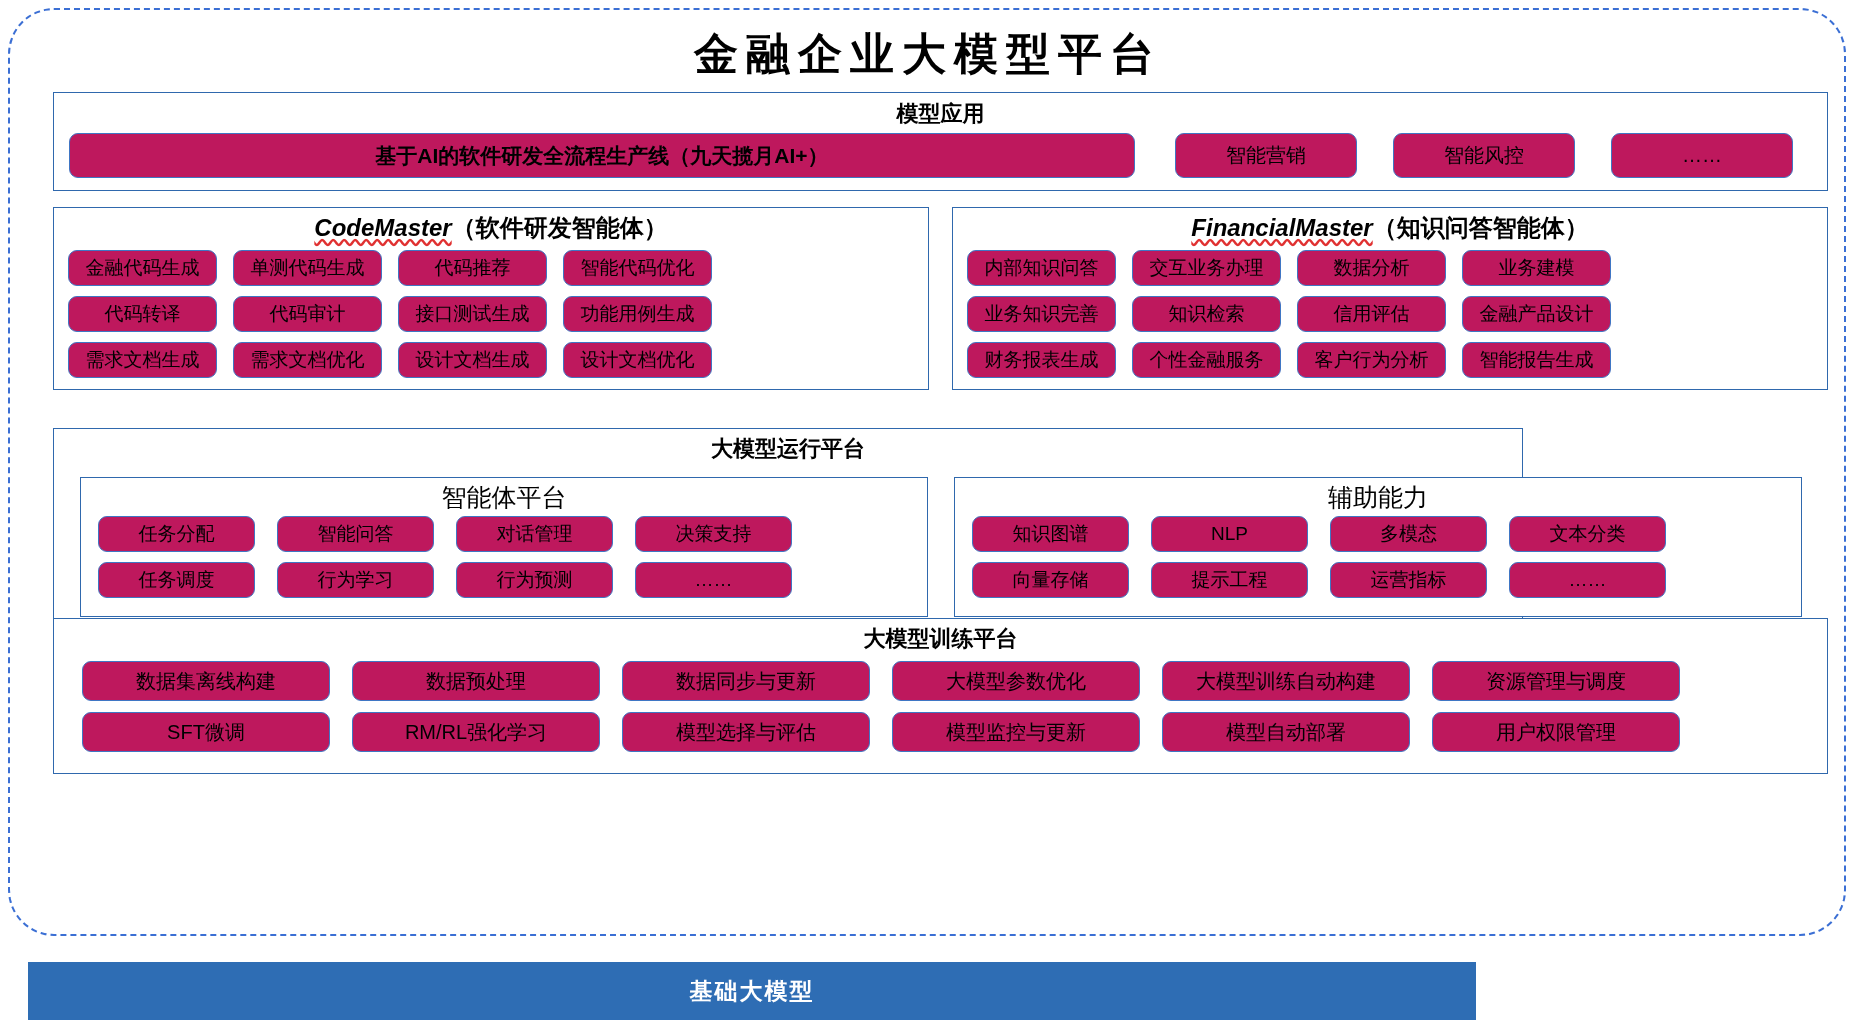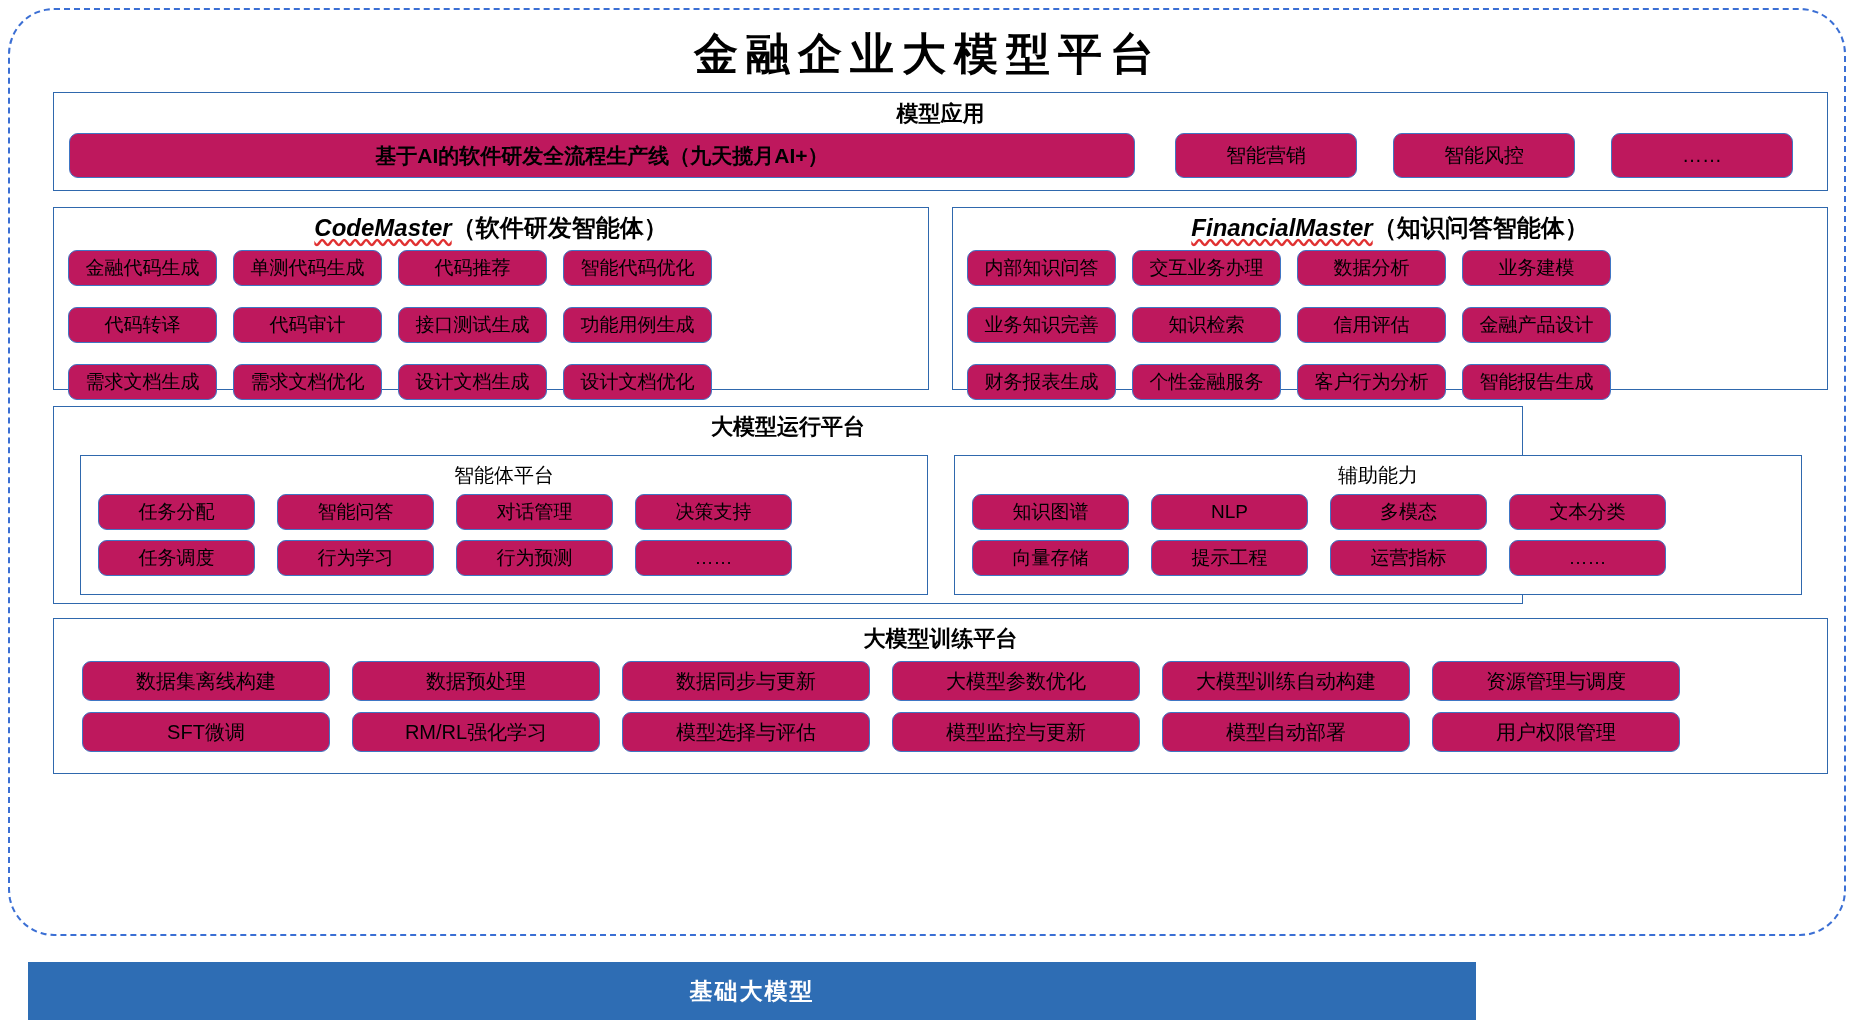--- a/index.html
+++ b/index.html
@@ -38,21 +38,21 @@
     border:1.6px solid #2f68ad;
     box-sizing:border-box;
     background:#fff;
   }
   .panel-title{
     text-align:center;
     font-size:22px;font-weight:700;
     color:#000;
     line-height:30px;
   }
-  .panel-title.sub{font-weight:400;font-size:20px;}
+  .panel-title.sub{font-weight:400;font-size:25px;}
 
   
   .chip{
     border:1.5px solid #3f76c4;
     border-radius:9px;
     box-sizing:border-box;
     display:flex;align-items:center;justify-content:center;
     font-size:20px;
     color:#000;
     background:#be185d;
@@ -87,28 +87,28 @@
   }
   .spellcheck{
     text-decoration:underline wavy #e03131;
     text-decoration-skip-ink:none;
     text-underline-offset:3px;
     font-style:italic;
   }
   .agent-grid{
     position:absolute;left:14px;top:42px;
     width:848px;
-    display:flex;flex-direction:column;gap:21px;
+    display:flex;flex-direction:column;gap:10px;
   }
   .agent-grid .chip-row{gap:16px;}
   .agent-grid .chip{width:149px;height:36px;font-size:19px;}
   #panel-financial .agent-grid .chip{width:149px;}
 
   
-  #panel-runtime{left:53px;top:406px;width:1470px;height:198px;}
+  #panel-runtime{left:53px;top:428px;width:1470px;height:198px;}
   #panel-runtime > .panel-title{margin-top:5px;}
   .runtime-sub{
     position:absolute;top:48px;height:140px;
     border:1.4px solid #2f68ad;
     box-sizing:border-box;background:#fff;
   }
   #sub-agentplat{left:26px;width:848px;}
   #sub-aux{left:900px;width:848px;}
   .runtime-sub .panel-title{margin-top:4px;}
   .runtime-grid{

